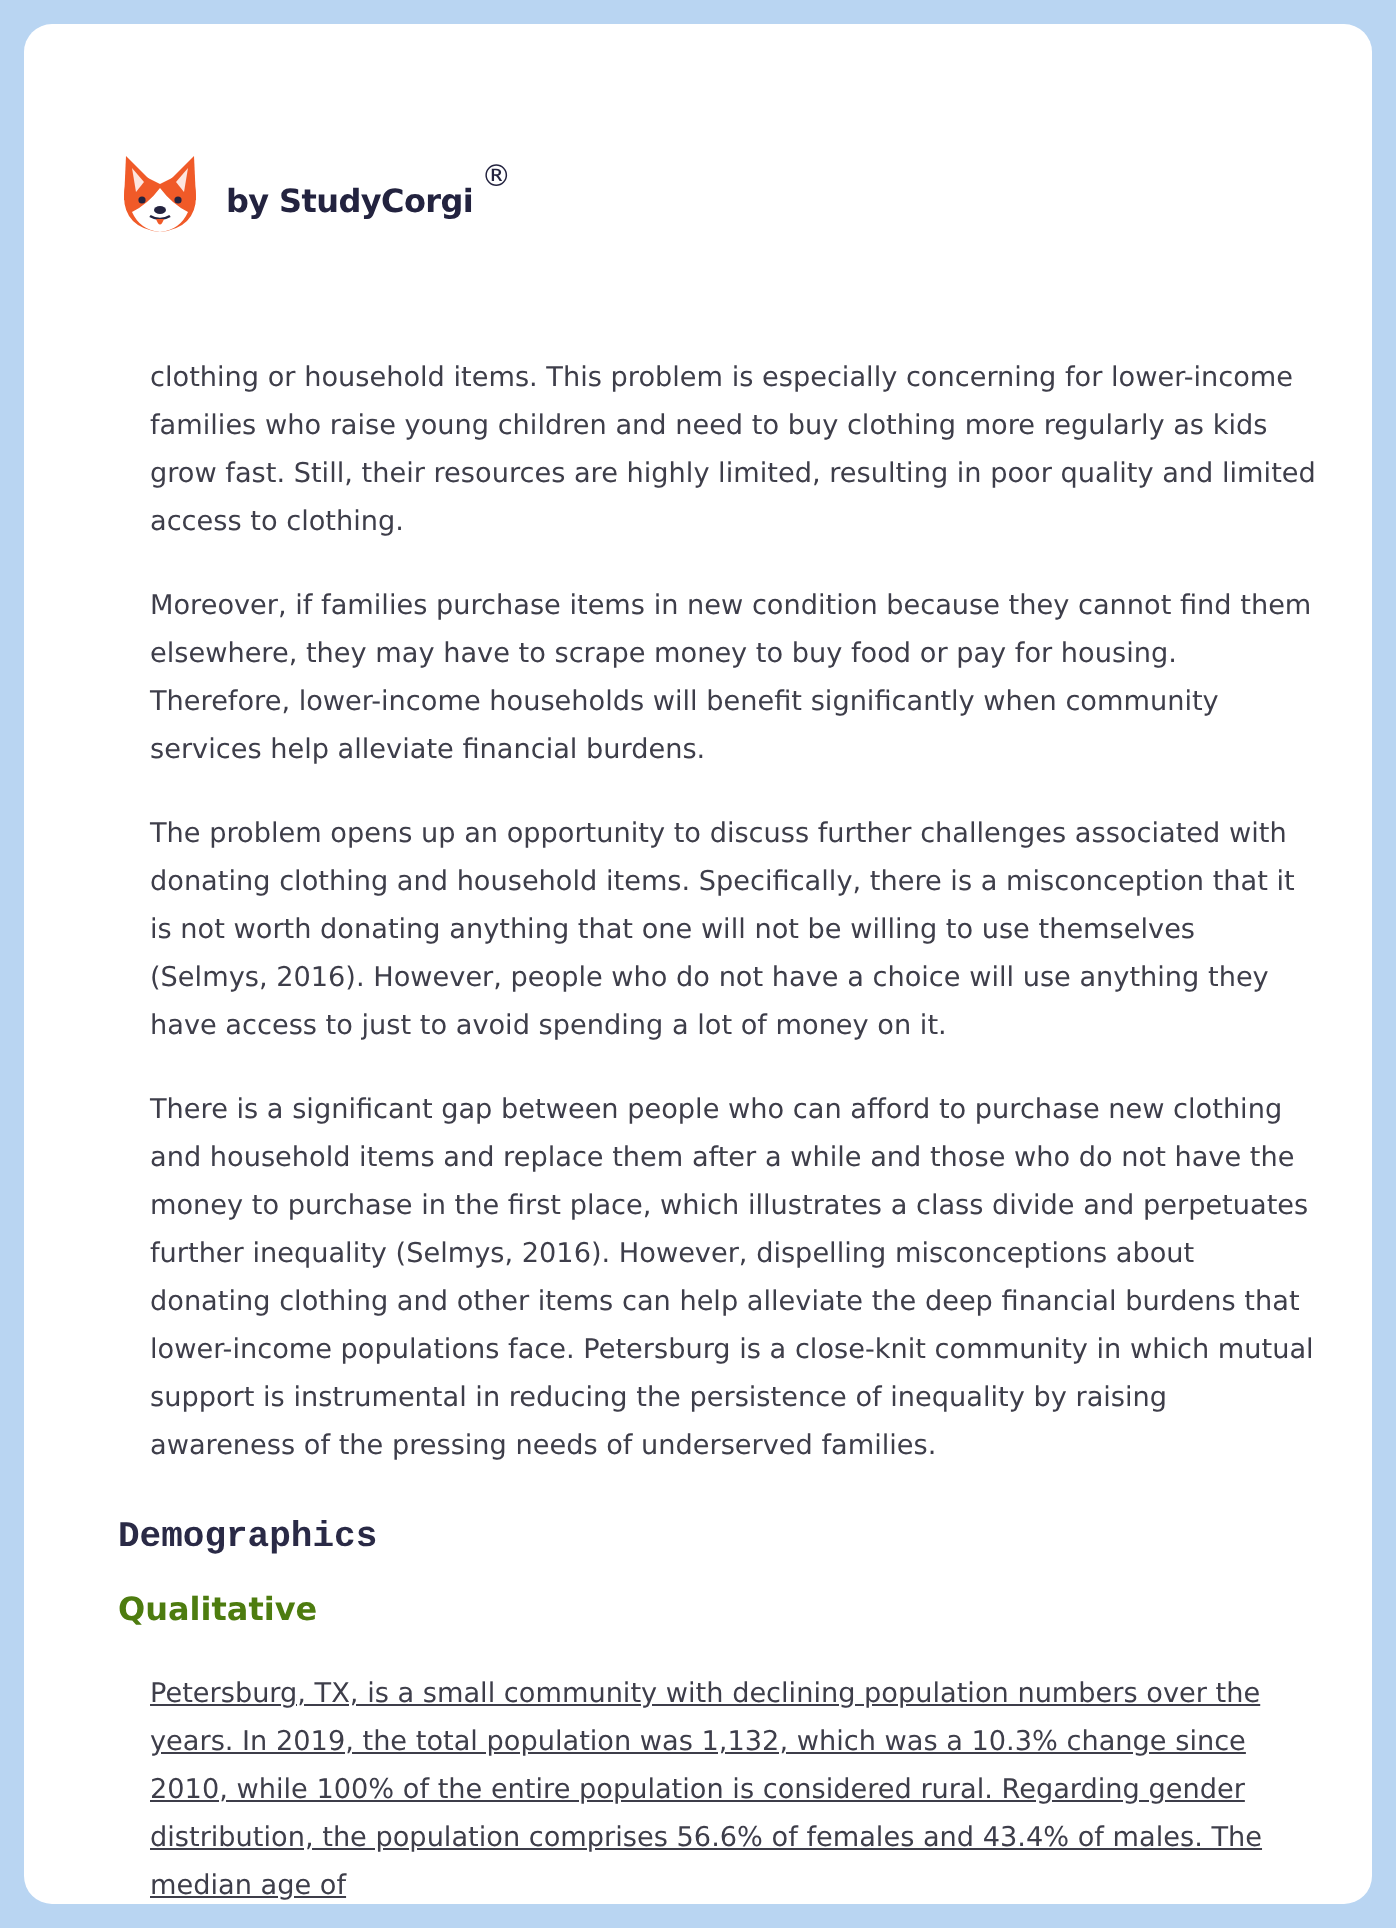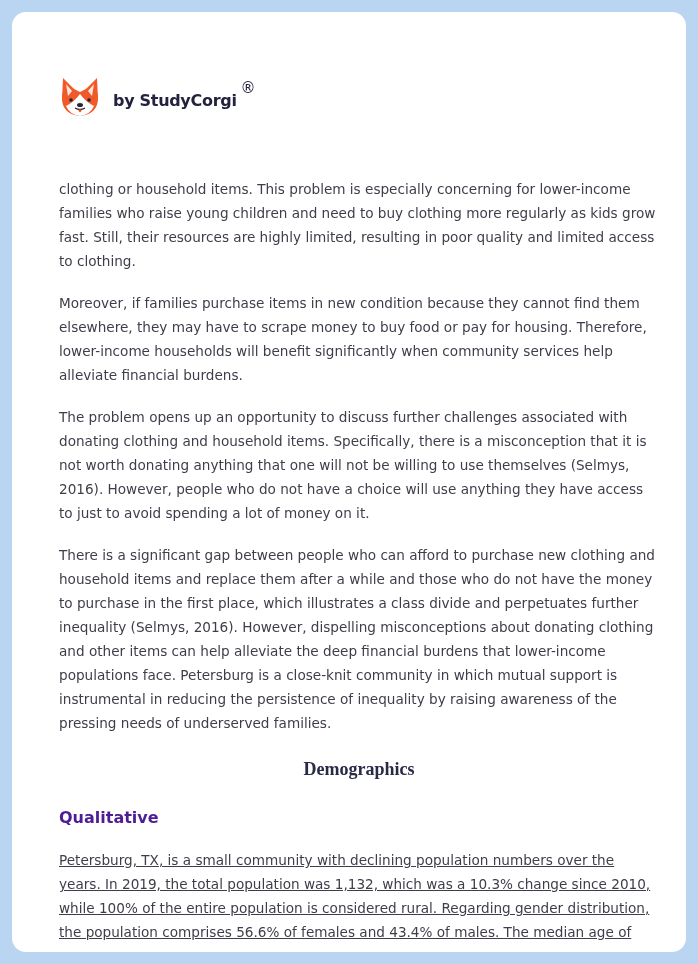--- a/index.html
+++ b/index.html
@@ -85,38 +85,37 @@
       position: absolute;
       left: 47px;
       top: 165px;
       width: 600px;
       color: #3e3e4a;
       font-family: "DejaVu Sans", sans-serif;
       font-size: 13.6px;
       line-height: 24px;
     }
     .content p {
-      margin: 0 0 18px 0;
+      margin: 0 0 18px 16px;
     }
     .content h2 {
       margin: 22px 0 0 0;
-      font-family: Liberation Serif, serif;
+      font-family: Liberation Mono, monospace;
       font-weight: bold;
       font-size: 18px;
       line-height: 24px;
       color: #2a2a46;
-      text-align: center;
     }
     .content h3 {
-      margin: 25px 0 0 0;
+      margin: 12px 0 0 0;
       font-family: "DejaVu Sans", sans-serif;
       font-weight: bold;
       font-size: 16px;
       line-height: 24px;
-      color: #4c1d95;
+      color: #4d7c0f;
     }
     .content h3 + p {
       margin-top: 18px;
       text-decoration: underline;
     }
   </style>
 </head>
 <body>
 
 <div class="page">

